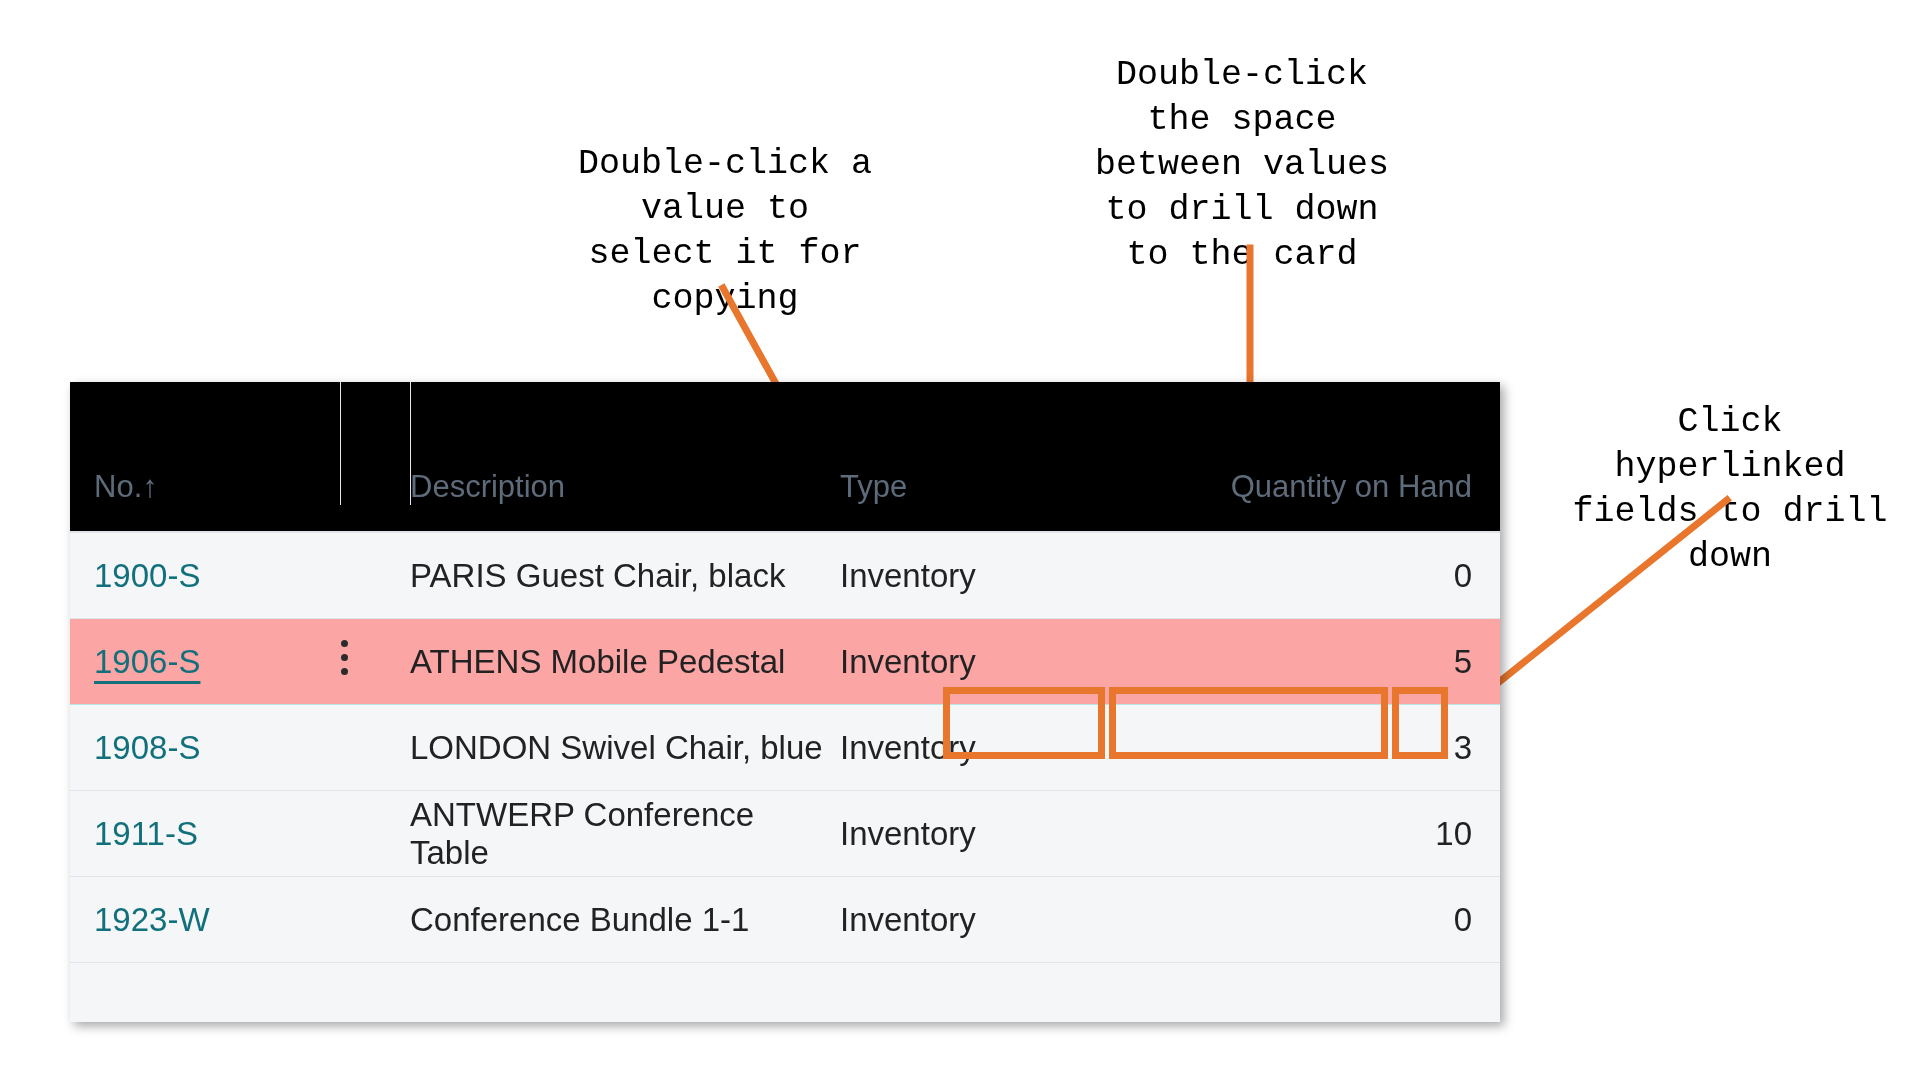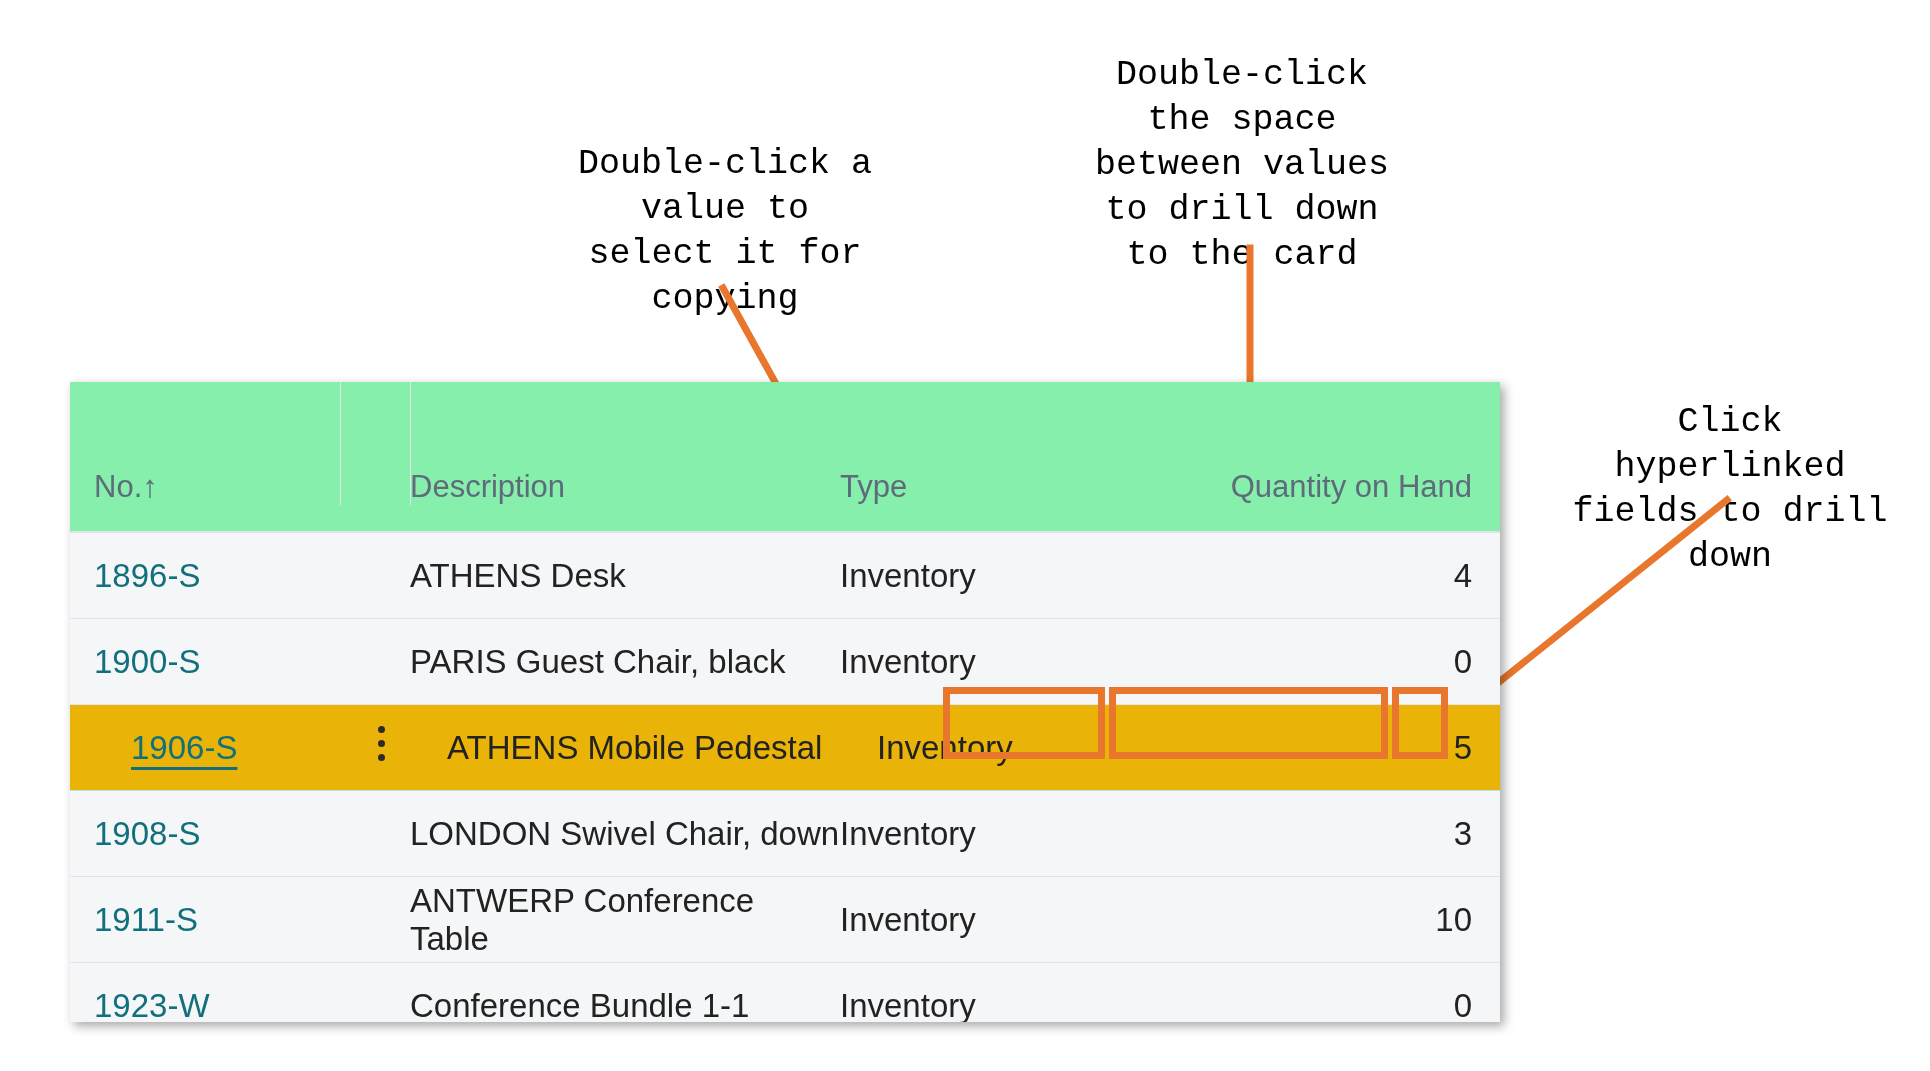--- a/index.html
+++ b/index.html
@@ -49,21 +49,21 @@
   table.grid col.c-no    { width:270px; }
   table.grid col.c-dots  { width:70px;  }
   table.grid col.c-desc  { width:430px; }
   table.grid col.c-type  { width:247px; }
   table.grid col.c-qty   { width:413px; }
 
   table.grid thead th{
     height:123px;
     vertical-align:bottom;
     padding:0 0 26px 0;
-    background:#86efac;
+    background:#000000;
     color:#5d6b7a;
     font-size:31px;
     font-weight:normal;
     text-align:left;
     border-bottom:2px solid #dfe3e8;
   }
   th .hcell{ padding-left:24px; }
   th.th-no   .hcell{ padding-left:24px; }
   th.th-desc .hcell{ padding-left:0px; }
   th.th-type .hcell{ padding-left:0px; }
@@ -94,21 +94,21 @@
   td.td-qty .cell{ padding-right:28px; padding-left:0; }
 
   td.td-no .cell{ color:#11707c; }
   td.td-no .cell.link{
     color:#11707c;
     text-decoration:underline;
     text-underline-offset:8px;
     text-decoration-thickness:3px;
   }
 
-  tbody tr.selected td{ background:#eab308; border-bottom-color:#b6e6e6;padding-left:37px; }
+  tbody tr.selected td{ background:#fca5a5; border-bottom-color:#b6e6e6; }
 
   .dots{
     display:inline-block;
     width:8px;
     line-height:0;
     text-align:center;
   }
   .dots i{
     display:block;
     width:7px;height:7px;border-radius:50%;
@@ -167,44 +167,37 @@
         <th class="th-type">
           <div class="hcell"><span>Type</span></div>
         </th>
         <th class="th-qty">
           <div class="hcell"><span>Quantity on Hand</span></div>
         </th>
       </tr>
     </thead>
     <tbody id="grid-body">
         <tr>
-          <td class="td-no"><span class="cell">1896-S</span></td>
-          <td class="td-dots"></td>
-          <td class="td-desc"><span class="cell">ATHENS Desk</span></td>
-          <td class="td-type"><span class="cell">Inventory</span></td>
-          <td class="td-qty"><span class="cell">4</span></td>
-        </tr>
-        <tr>
           <td class="td-no"><span class="cell">1900-S</span></td>
           <td class="td-dots"></td>
           <td class="td-desc"><span class="cell">PARIS Guest Chair, black</span></td>
           <td class="td-type"><span class="cell">Inventory</span></td>
           <td class="td-qty"><span class="cell">0</span></td>
         </tr>
         <tr class="selected">
           <td class="td-no"><span class="cell link">1906-S</span></td>
           <td class="td-dots"><span class="dots"><i></i><i></i><i></i></span></td>
           <td class="td-desc"><span class="cell">ATHENS Mobile Pedestal</span></td>
           <td class="td-type"><span class="cell">Inventory</span></td>
           <td class="td-qty"><span class="cell">5</span></td>
         </tr>
         <tr>
           <td class="td-no"><span class="cell">1908-S</span></td>
           <td class="td-dots"></td>
-          <td class="td-desc"><span class="cell">LONDON Swivel Chair, down</span></td>
+          <td class="td-desc"><span class="cell">LONDON Swivel Chair, blue</span></td>
           <td class="td-type"><span class="cell">Inventory</span></td>
           <td class="td-qty"><span class="cell">3</span></td>
         </tr>
         <tr>
           <td class="td-no"><span class="cell">1911-S</span></td>
           <td class="td-dots"></td>
           <td class="td-desc"><span class="cell">ANTWERP Conference Table</span></td>
           <td class="td-type"><span class="cell">Inventory</span></td>
           <td class="td-qty"><span class="cell">10</span></td>
         </tr>

